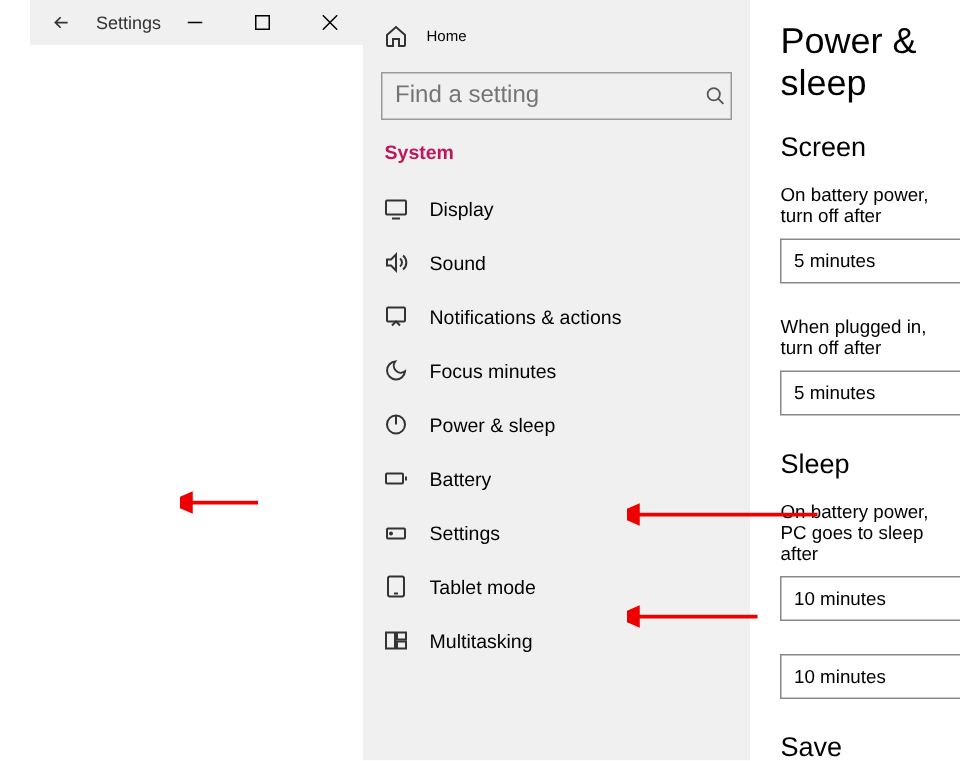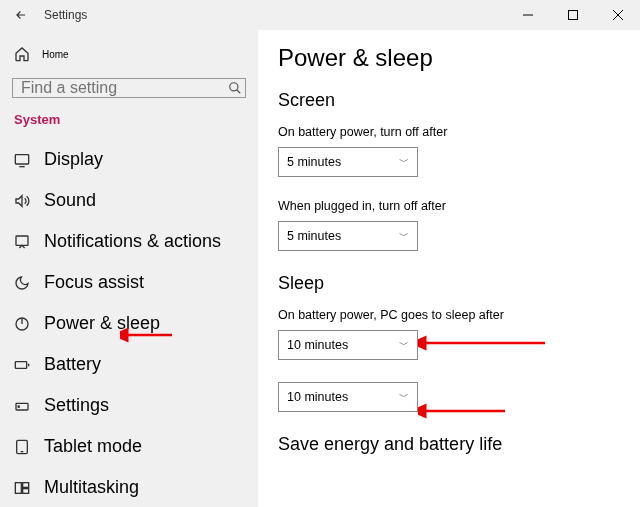--- a/index.html
+++ b/index.html
@@ -1,31 +1,31 @@
 <!DOCTYPE html>
 <html><head>
 <meta charset="utf-8">
 <style>
 * { box-sizing: border-box; margin: 0; padding: 0; font-family: "Segoe UI", Arial, sans-serif; }
 body { width: 640px; height: 507px; background: #fff; overflow: hidden; position: relative; }
-.window { display: flex; flex-direction: column; width: 100%; height: 100%; }
+.window { display: flex; width: 100%; height: 100%; padding-left: 20px; }
 .titlebar { height: 30px; display: flex; align-items: center; padding-left: 6px; background: #f0f0f0; }
 .titlebar .back { width: 30px; display:flex; align-items:center; justify-content:center; color:#333; cursor:pointer; }
 .titlebar .title { font-size: 12px; color: #333; margin-left: 8px; }
 .titlebar .winbtns { margin-left: auto; display: flex; }
 .titlebar .winbtn { width: 45px; height: 30px; display:flex; align-items:center; justify-content:center; color:#333; font-size:12px; }
 .body { flex:1; display:flex; overflow:hidden; }
 .sidebar { width: 258px; background:#f0f0f0; padding-top: 8px; display:flex; flex-direction:column; overflow:hidden;}
 .home { display:flex; align-items:center; gap:12px; padding:8px 14px; color:#000; cursor:pointer; font-size:10px;}
 .search { margin: 8px 12px 10px 12px; border:1px solid #999; height:32px; display:flex; align-items:center; padding:0 8px; background:#f0f0f0;}
 .search input { flex:1; border:none; background:transparent; outline:none; font-size:16px; color:#555;}
 .search .sicon { color:#555; font-size:14px;}
 .category { padding:4px 14px 12px 14px; font-size:13px; font-weight:600; color:#be185d;}
 .navlist { display:flex; flex-direction:column; }
-.navitem { display:flex; align-items:center; gap:14px; padding:10px 14px; font-size:18px; color:#000; cursor:pointer;}
+.navitem { display:flex; align-items:center; gap:14px; padding:10px 14px; font-size:13px; color:#000; cursor:pointer;}
 .navitem .icon { width:16px; height:16px; display:flex; align-items:center; justify-content:center; color:#333;}
 .content { flex:1; padding: 14px 20px 0 20px; overflow:hidden; background:#fff; position:relative;}
 .content h1 { font-size:24px; font-weight:400; margin-bottom:18px;}
 .content h2 { font-size:18px; font-weight:400; margin-top:6px; margin-bottom:14px;}
 .lbl { font-size:12.5px; color:#000; margin-bottom:8px;}
 .select { width:140px; height:30px; border:1px solid #888; display:flex; align-items:center; justify-content:space-between; padding:0 8px; font-size:12.5px; background:#fff; cursor:pointer; margin-bottom:22px;}
 .select .chev { color:#555; font-size:10px;}
 .arrow { position:absolute; pointer-events:none; }
 svg { display:block; }
 </style>
@@ -107,21 +107,21 @@
               </svg>
             </span>
             <span>Notifications &amp; actions</span>
           </div>
         <div class="navitem">
             <span class="icon">
               <svg width="16" height="16" viewBox="0 0 24 24" fill="none" stroke="#333" stroke-width="2">
                 <path d="M21 12.8A9 9 0 1 1 11.2 3a7 7 0 0 0 9.8 9.8z"></path>
               </svg>
             </span>
-            <span>Focus assist</span>
+            <span>Focus minutes</span>
           </div>
         <div class="navitem">
             <span class="icon">
               <svg width="16" height="16" viewBox="0 0 24 24" fill="none" stroke="#333" stroke-width="2">
                 <circle cx="12" cy="12" r="9"></circle>
                 <line x1="12" y1="3" x2="12" y2="12"></line>
               </svg>
             </span>
             <span>Power &amp; sleep</span>
           </div>

